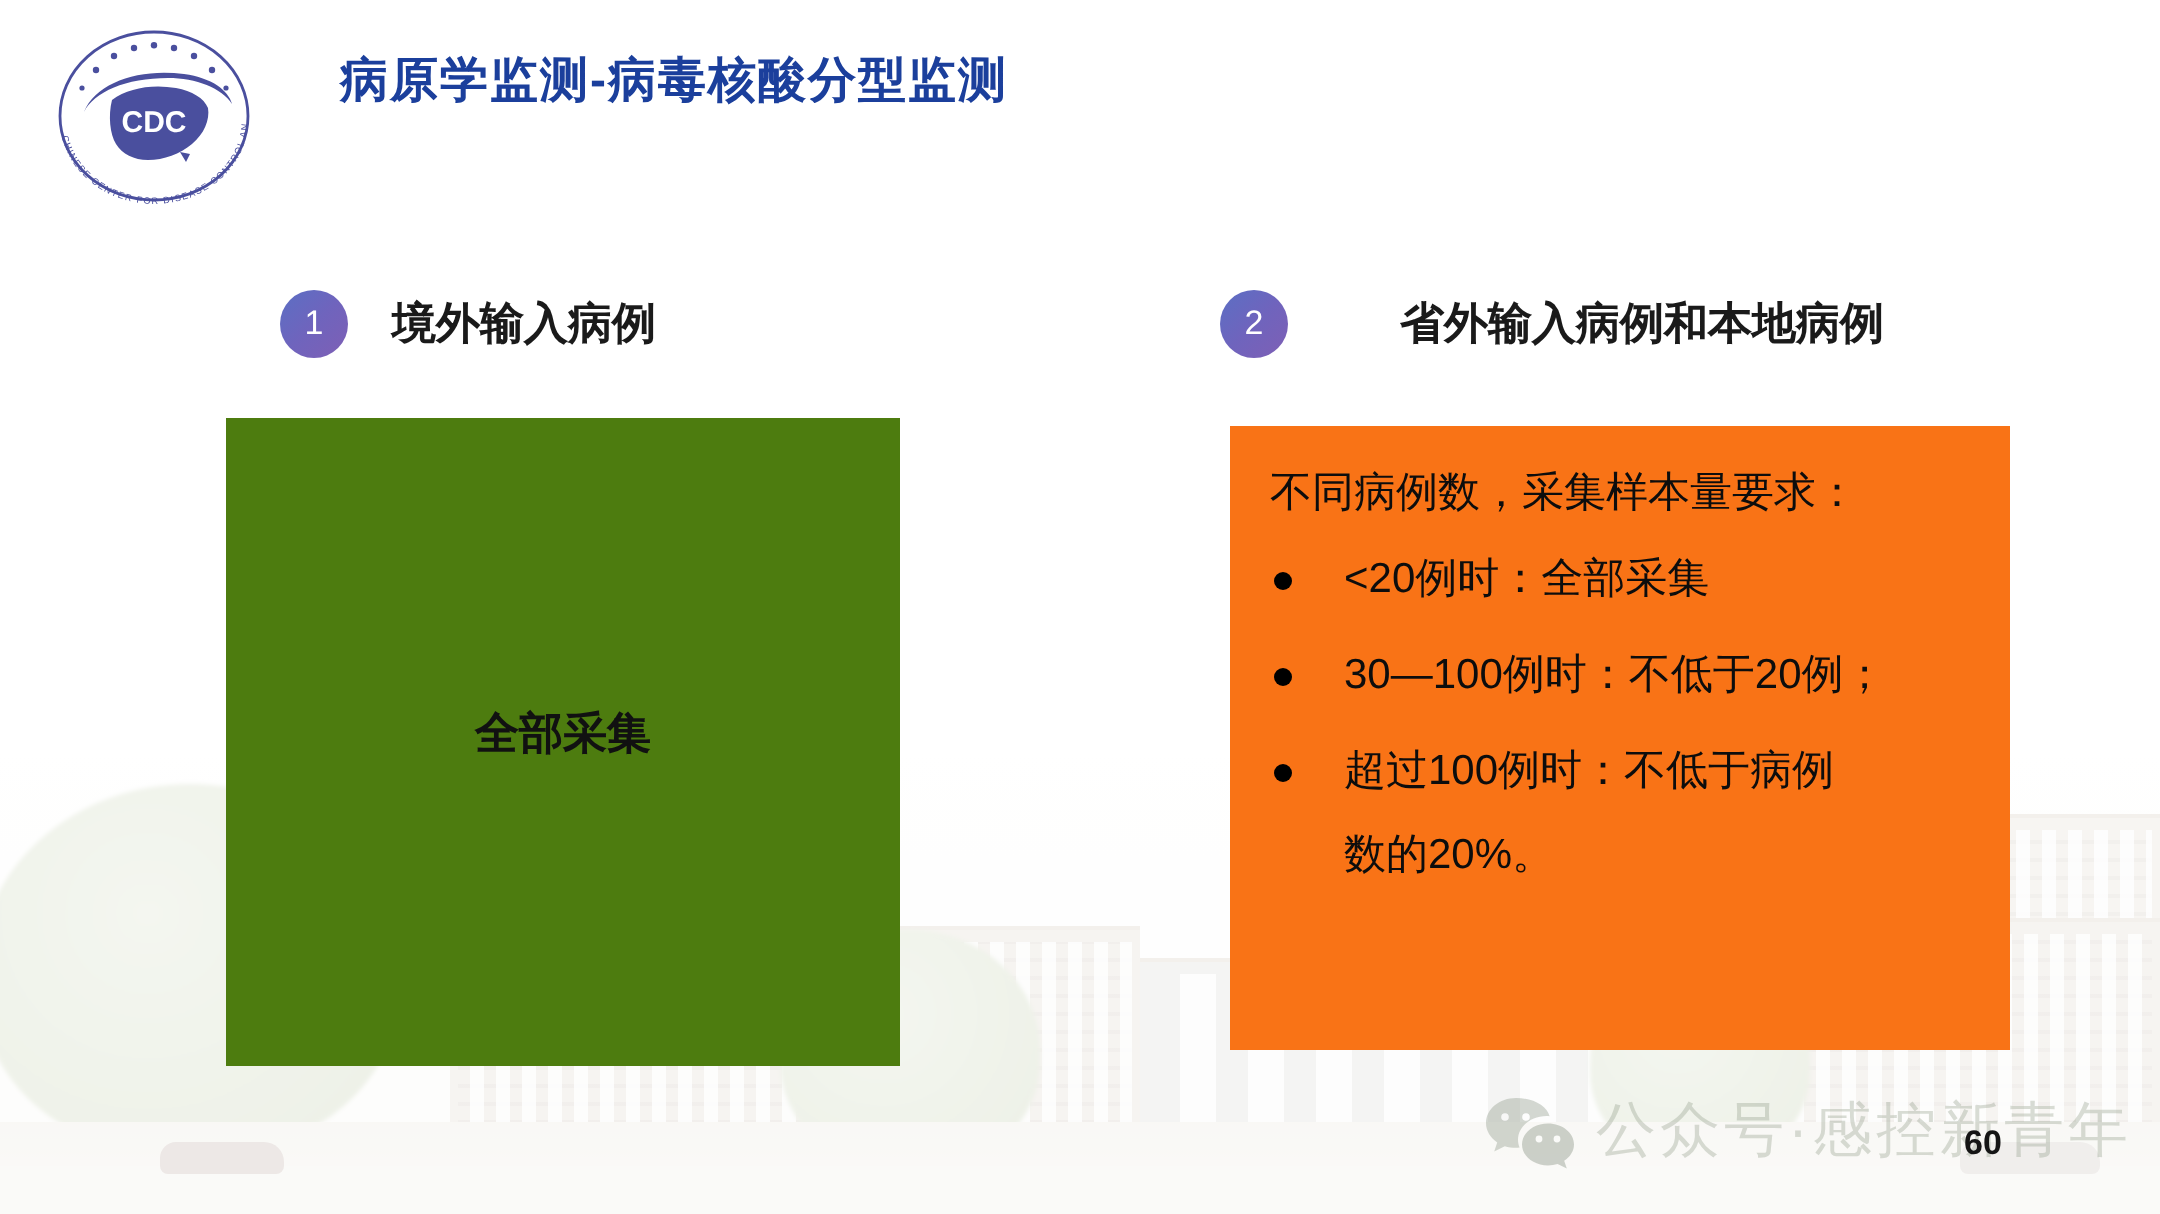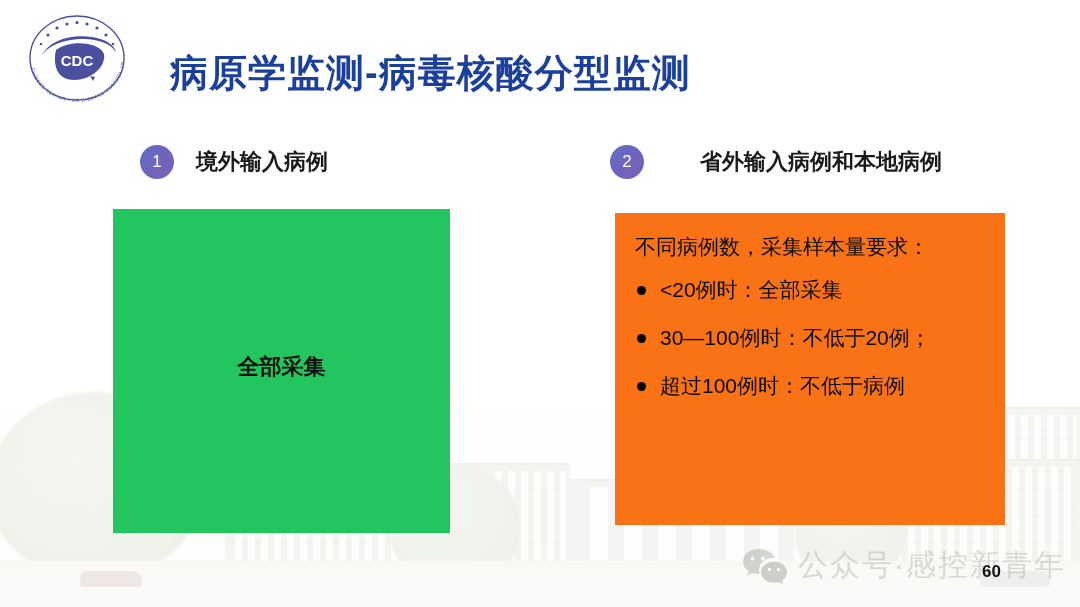--- a/index.html
+++ b/index.html
@@ -86,22 +86,22 @@
     left: 18px;
     top: 10px;
     width: 118px;
     height: 96px;
   }
   .logo svg { display:block; width:118px; height:96px; }
 
   .slide-title {
     position: absolute;
     left: 170px;
-    top: 48px;
-    font-size: 38px;
+    top: 24px;
+    font-size: 24px;
     font-weight: bold;
     color: #1b3f9c;
     letter-spacing: 1px;
     white-space: nowrap;
   }
 
   
   .sec {
     position: absolute;
     display: flex;
@@ -131,21 +131,21 @@
   }
   .sec-2 .sec-label { margin-left: 56px; }
 
   
   .panel-blue {
     position: absolute;
     left: 113px;
     top: 209px;
     width: 337px;
     height: 324px;
-    background: #22c55e;
+    background: #4d7c0f;
     display: flex;
     align-items: center;
     justify-content: center;
   }
   .panel-blue-text {
     font-size: 22px;
     font-weight: bold;
     color: #111111;
     margin-top: -8px;
   }
@@ -177,21 +177,21 @@
     line-height: 1.42;
   }
   .pp-dot {
     flex: 0 0 auto;
     width: 9px;
     height: 9px;
     border-radius: 50%;
     background: #000000;
     margin: 11px 14px 0 4px;
   }
-  .pp-text { flex: 1 1 auto; }
+  .pp-text { flex: 1 1 auto; margin-left: 12px; }
   .pp-text .ln2 { display: block; margin-top: 12px; }
 
   
   .watermark {
     position: absolute;
     left: 742px;
     top: 545px;
     display: flex;
     align-items: center;
     opacity: 0.33;
@@ -295,20 +295,21 @@
       <li class="pp-item">
         <span class="pp-dot"></span>
         <span class="pp-text">
           <span>30—100例时：不低于20例；</span>
         </span>
       </li>
       <li class="pp-item">
         <span class="pp-dot"></span>
         <span class="pp-text">
           <span>超过100例时：不低于病例</span>
+          <span class="ln2">数的20%。</span>
         </span>
       </li>
     </ul>
   </div>
 
   <div class="watermark">
     <span class="wechat-icon">
       <svg viewBox="0 0 46 38" xmlns="http://www.w3.org/2000/svg">
         <path d="M16 2C7.7 2 1 7.6 1 14.5c0 3.9 2.2 7.4 5.6 9.7l-1.5 4.6 5.3-2.7c1.7.5 3.6.8 5.6.8
                  .6 0 1.2 0 1.8-.1-.5-1.2-.8-2.5-.8-3.9 0-6.6 6.4-11.9 14.3-11.9.5 0 1 0 1.5.1

